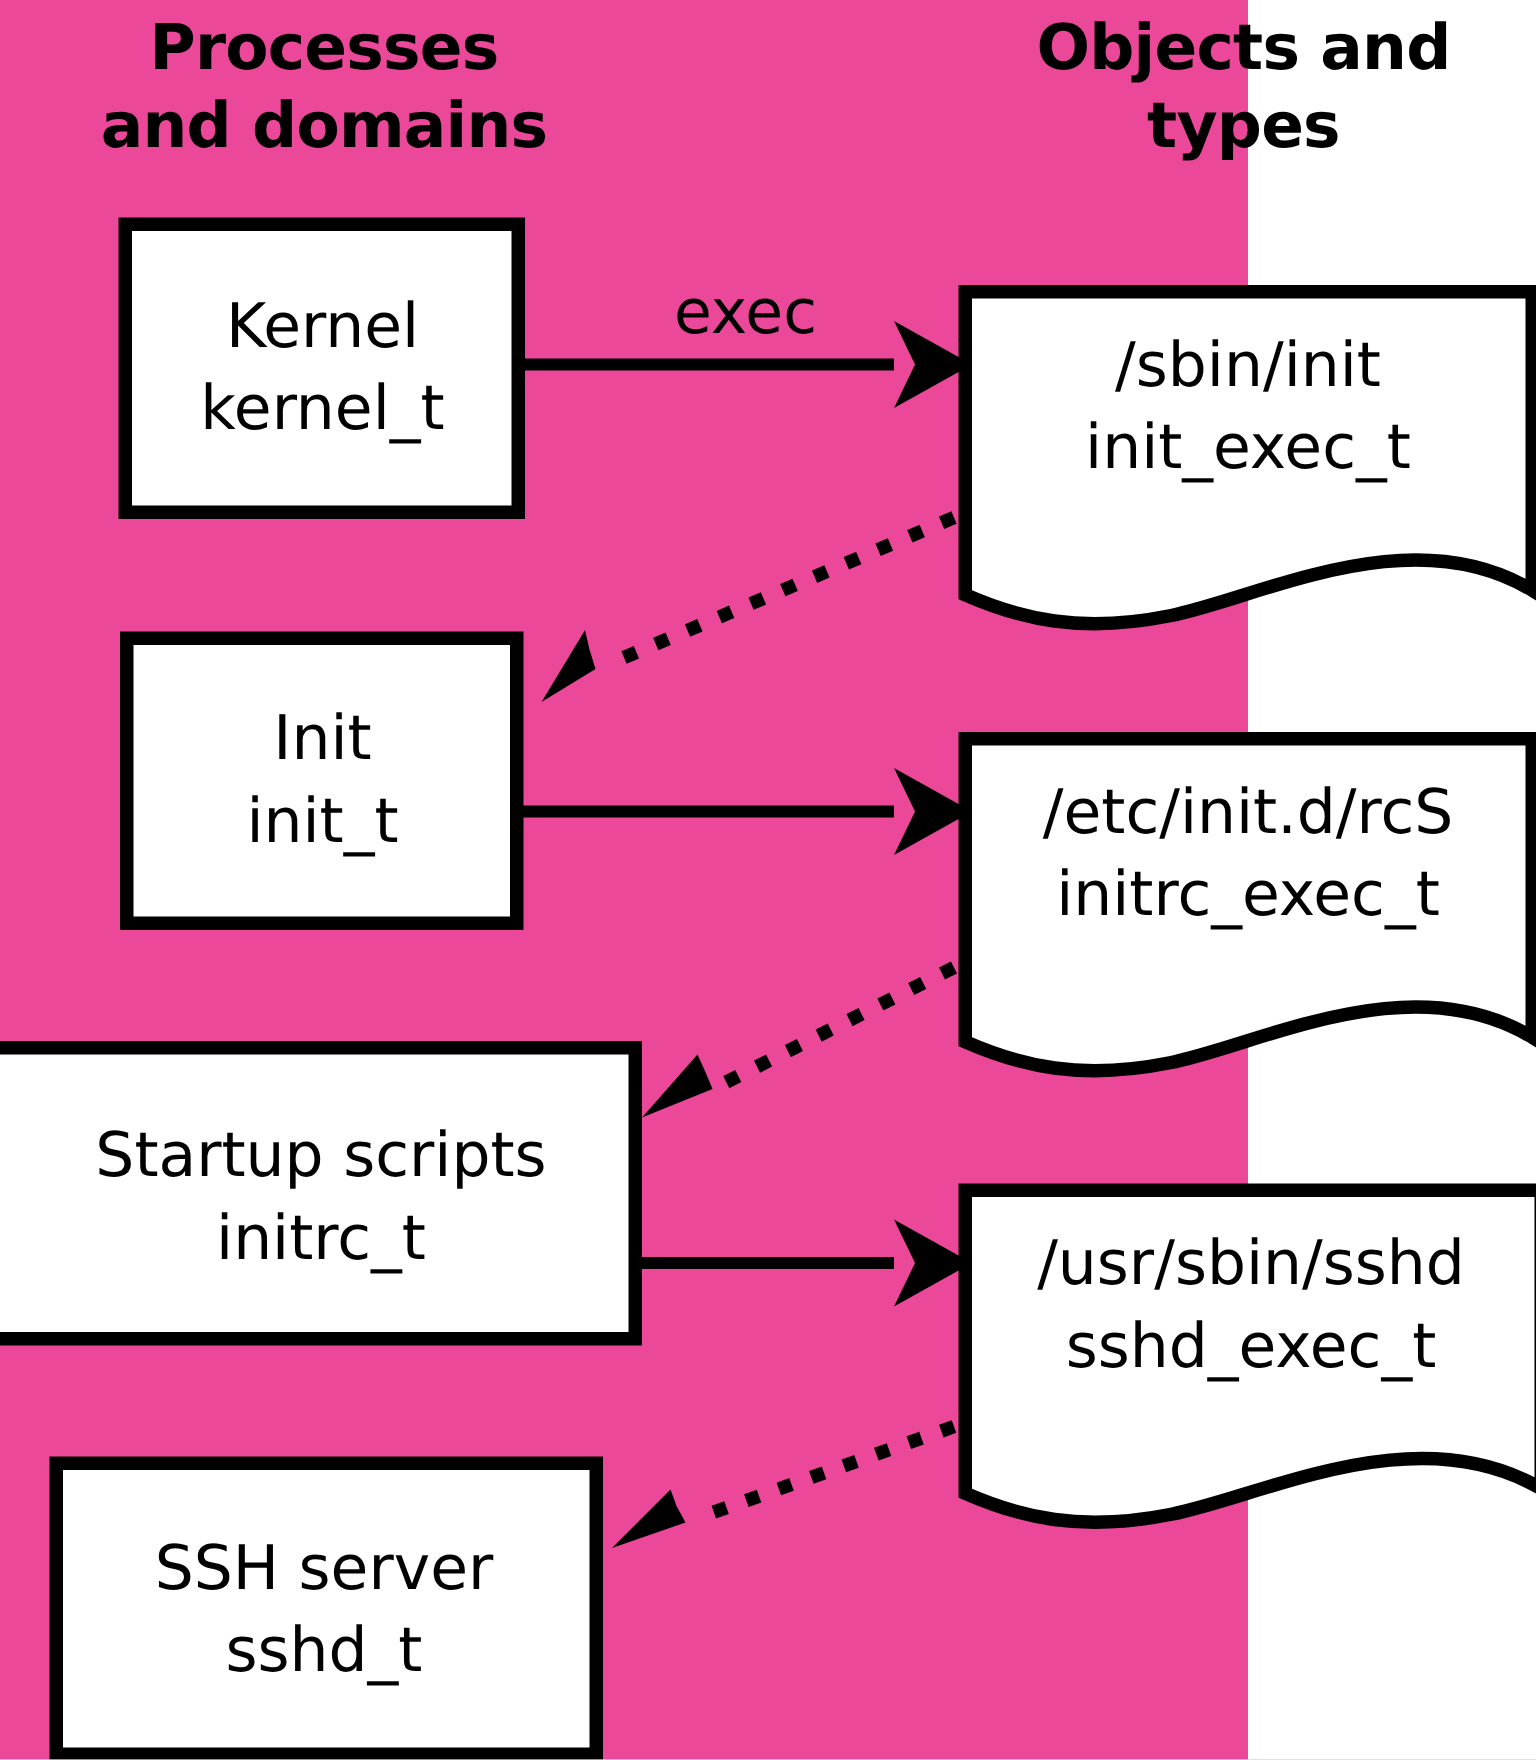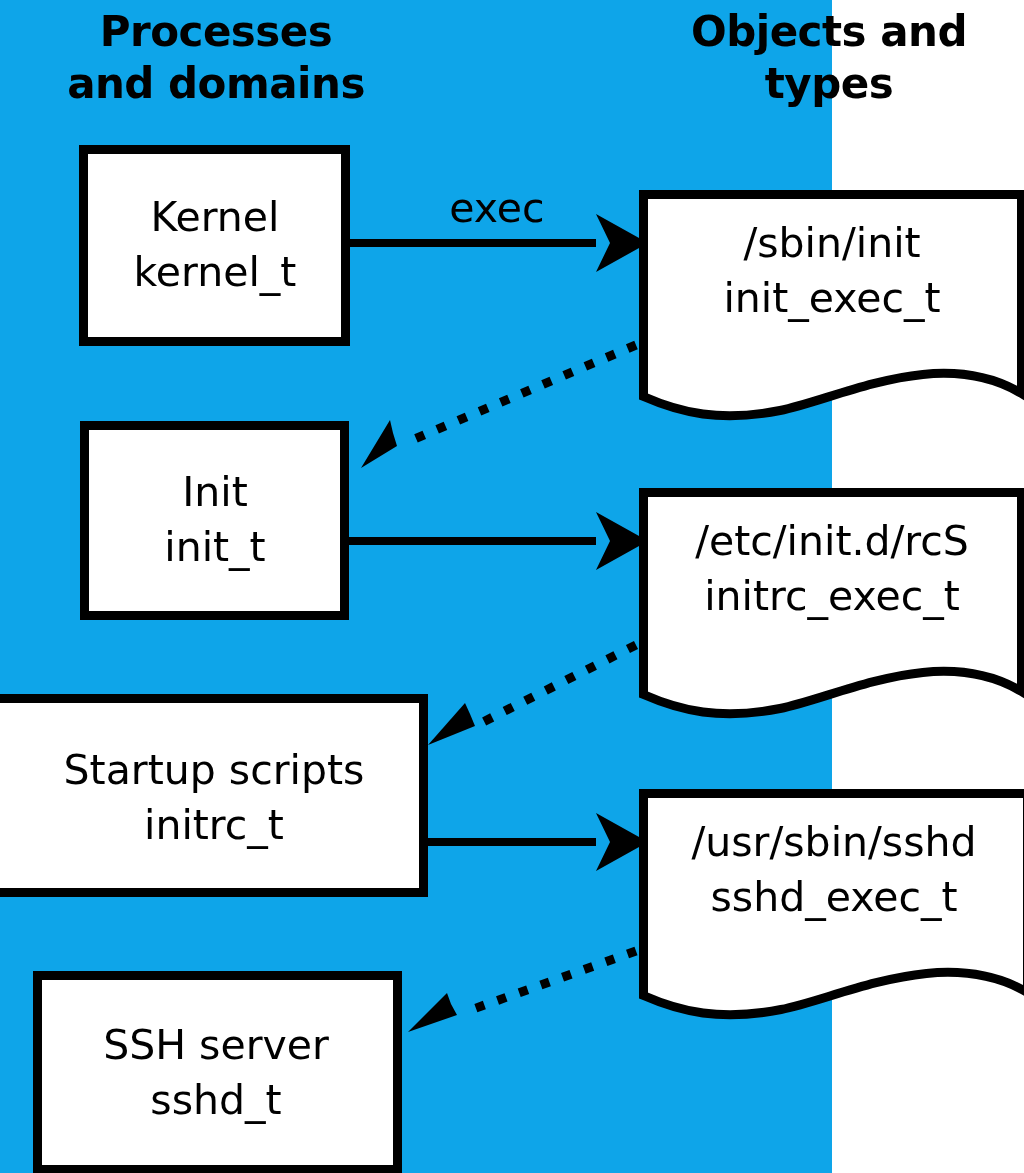--- a/index.html
+++ b/index.html
@@ -10,21 +10,21 @@
   body {
     width: 1024px;
     height: 1173px;
     overflow: hidden;
     font-family: "DejaVu Sans", "Liberation Sans", sans-serif;
   }
   #diagram-root {
     position: relative;
     width: 832px;
     height: 1173px;
-    background: #0ea5e9;
+    background: #ec4899;
   }
   svg#diagram-svg {
     display: block;
     width: 1024px;
     height: 1173px;
   }
   .col-header {
     font-family: "DejaVu Sans", "Liberation Sans", sans-serif;
     font-weight: bold;
     font-size: 42px;

